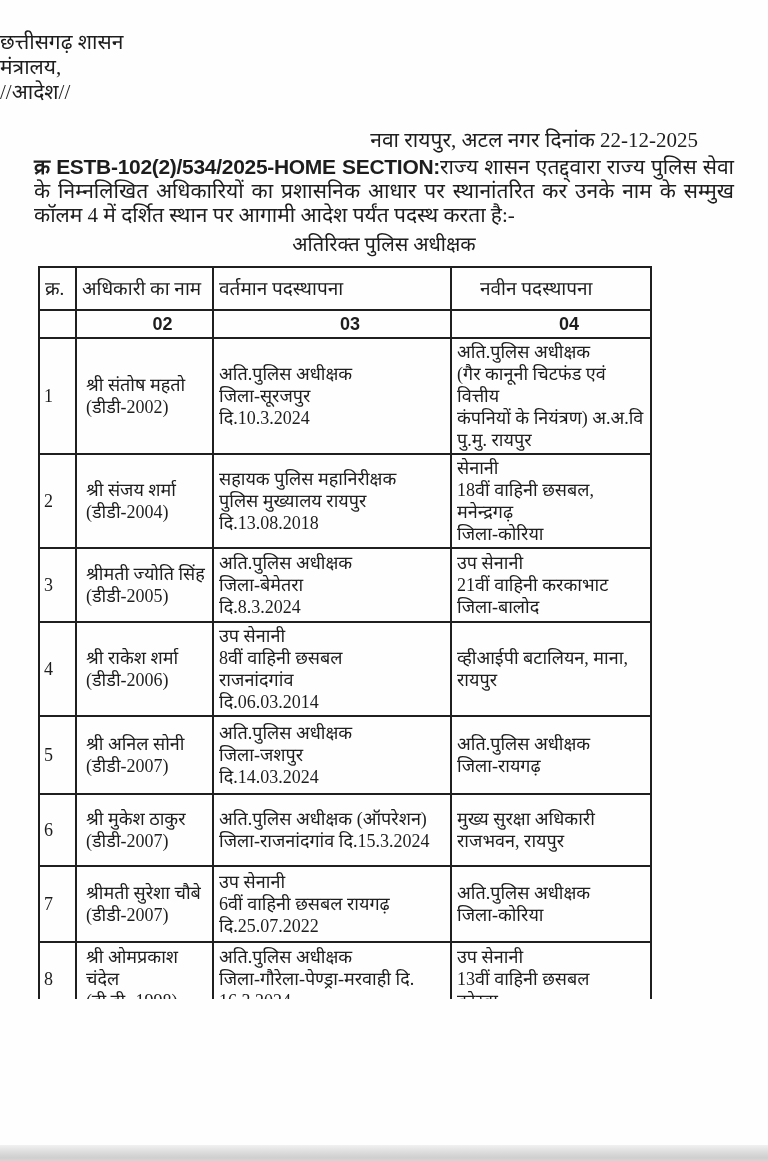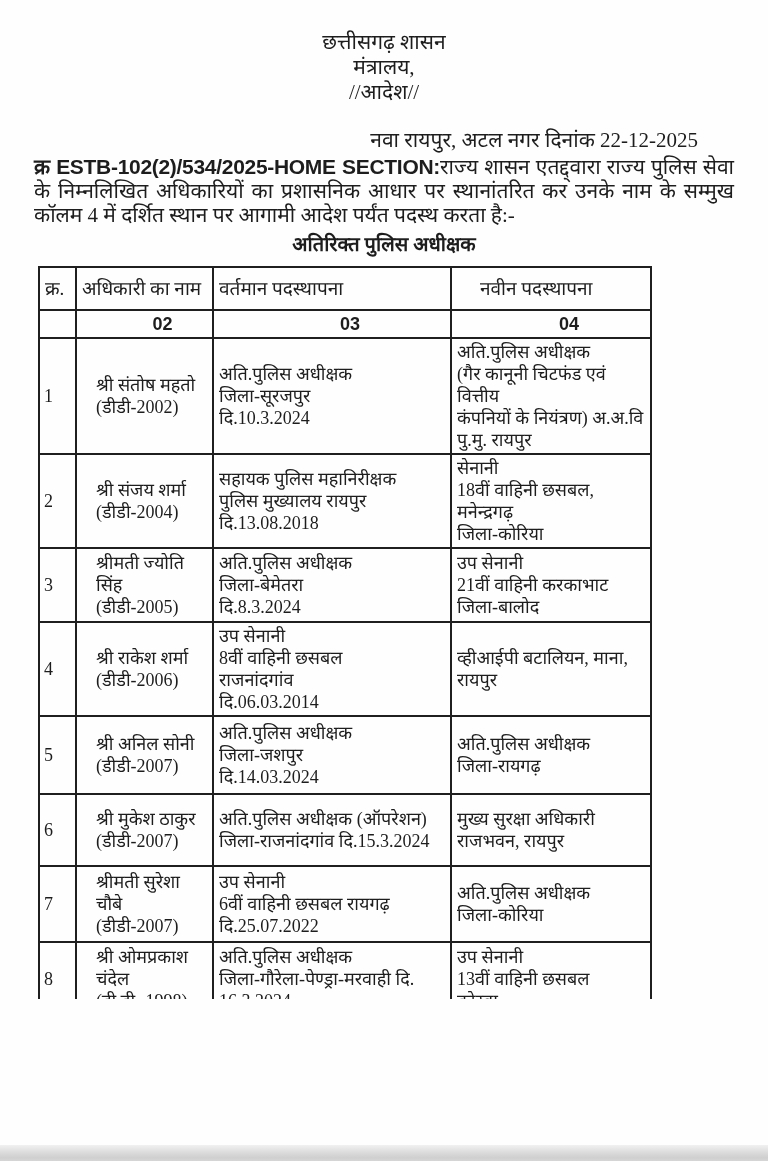--- a/index.html
+++ b/index.html
@@ -7,40 +7,40 @@
   body {
     background:#ffffff;
     color:#1d1d1d;
     font-family:"Liberation Serif","DejaVu Serif",serif;
     overflow:hidden;
     position:relative;
   }
   .page { width:768px; height:1161px; position:relative; background:#fefefe; }
 
   
-  .letterhead { padding-top:30px; text-align:center; font-size:21px; line-height:25px; }
+  .letterhead { padding-top:30px; font-size:21px; line-height:25px; }
   .letterhead div { white-space:nowrap; }
 
   
   .place-date { margin:22px 70px 0 7px; text-align:right; font-size:21px; line-height:26px; }
 
   
   .order-para {
     margin:2px 34px 0 34px;
     font-size:21px; line-height:24px;
     text-align:justify;
   }
   .order-no-prefix { font-weight:bold; }
   .order-no {
     font-family:"Liberation Sans","DejaVu Sans",sans-serif;
     font-weight:bold; letter-spacing:-0.3px;
   }
 
   
-  .rank-heading { margin-top:4px; text-align:center; font-size:20px; line-height:26px; font-weight:700; }
+  .rank-heading { margin-top:4px; text-align:center; font-size:20px; line-height:26px; font-weight:400; }
 
   
   .table-clip { margin:9px 0 0 38px; width:614px; height:733px; overflow:hidden; }
   table { border-collapse:collapse; table-layout:fixed; width:612px; }
   th, td {
     border:2px solid #1f1f1f;
     font-size:18px; line-height:22px;
     padding:2px 4px 2px 5px;
     vertical-align:middle;
     text-align:left;
@@ -61,21 +61,21 @@
   tbody tr:nth-child(3) { height:74px; }
   tbody tr:nth-child(4) { height:90px; }
   tbody tr:nth-child(5) { height:78px; }
   tbody tr:nth-child(6) { height:72px; }
   tbody tr:nth-child(7) { height:76px; }
   tbody tr:nth-child(8) { height:74px; }
   tbody tr:nth-child(9) { height:82px; }
   tbody tr:nth-child(9) td { vertical-align:top; padding-top:3px; }
   tbody tr:nth-child(9) td:nth-child(2) { padding-top:15px; }
   tbody td:nth-child(1) { padding-left:4px; }
-  tbody td:nth-child(2) { padding-left:19px; }
+  tbody td:nth-child(2) { padding-left:9px; }
 
   
   .bottom-bar {
     position:absolute; left:0; right:0; bottom:0; height:16px;
     background:linear-gradient(180deg,#f1f1f1 0%,#dcdcdc 45%,#cfcfcf 80%,#d6d6d6 100%);
   }
 </style>
 </head>
 <body>
 

